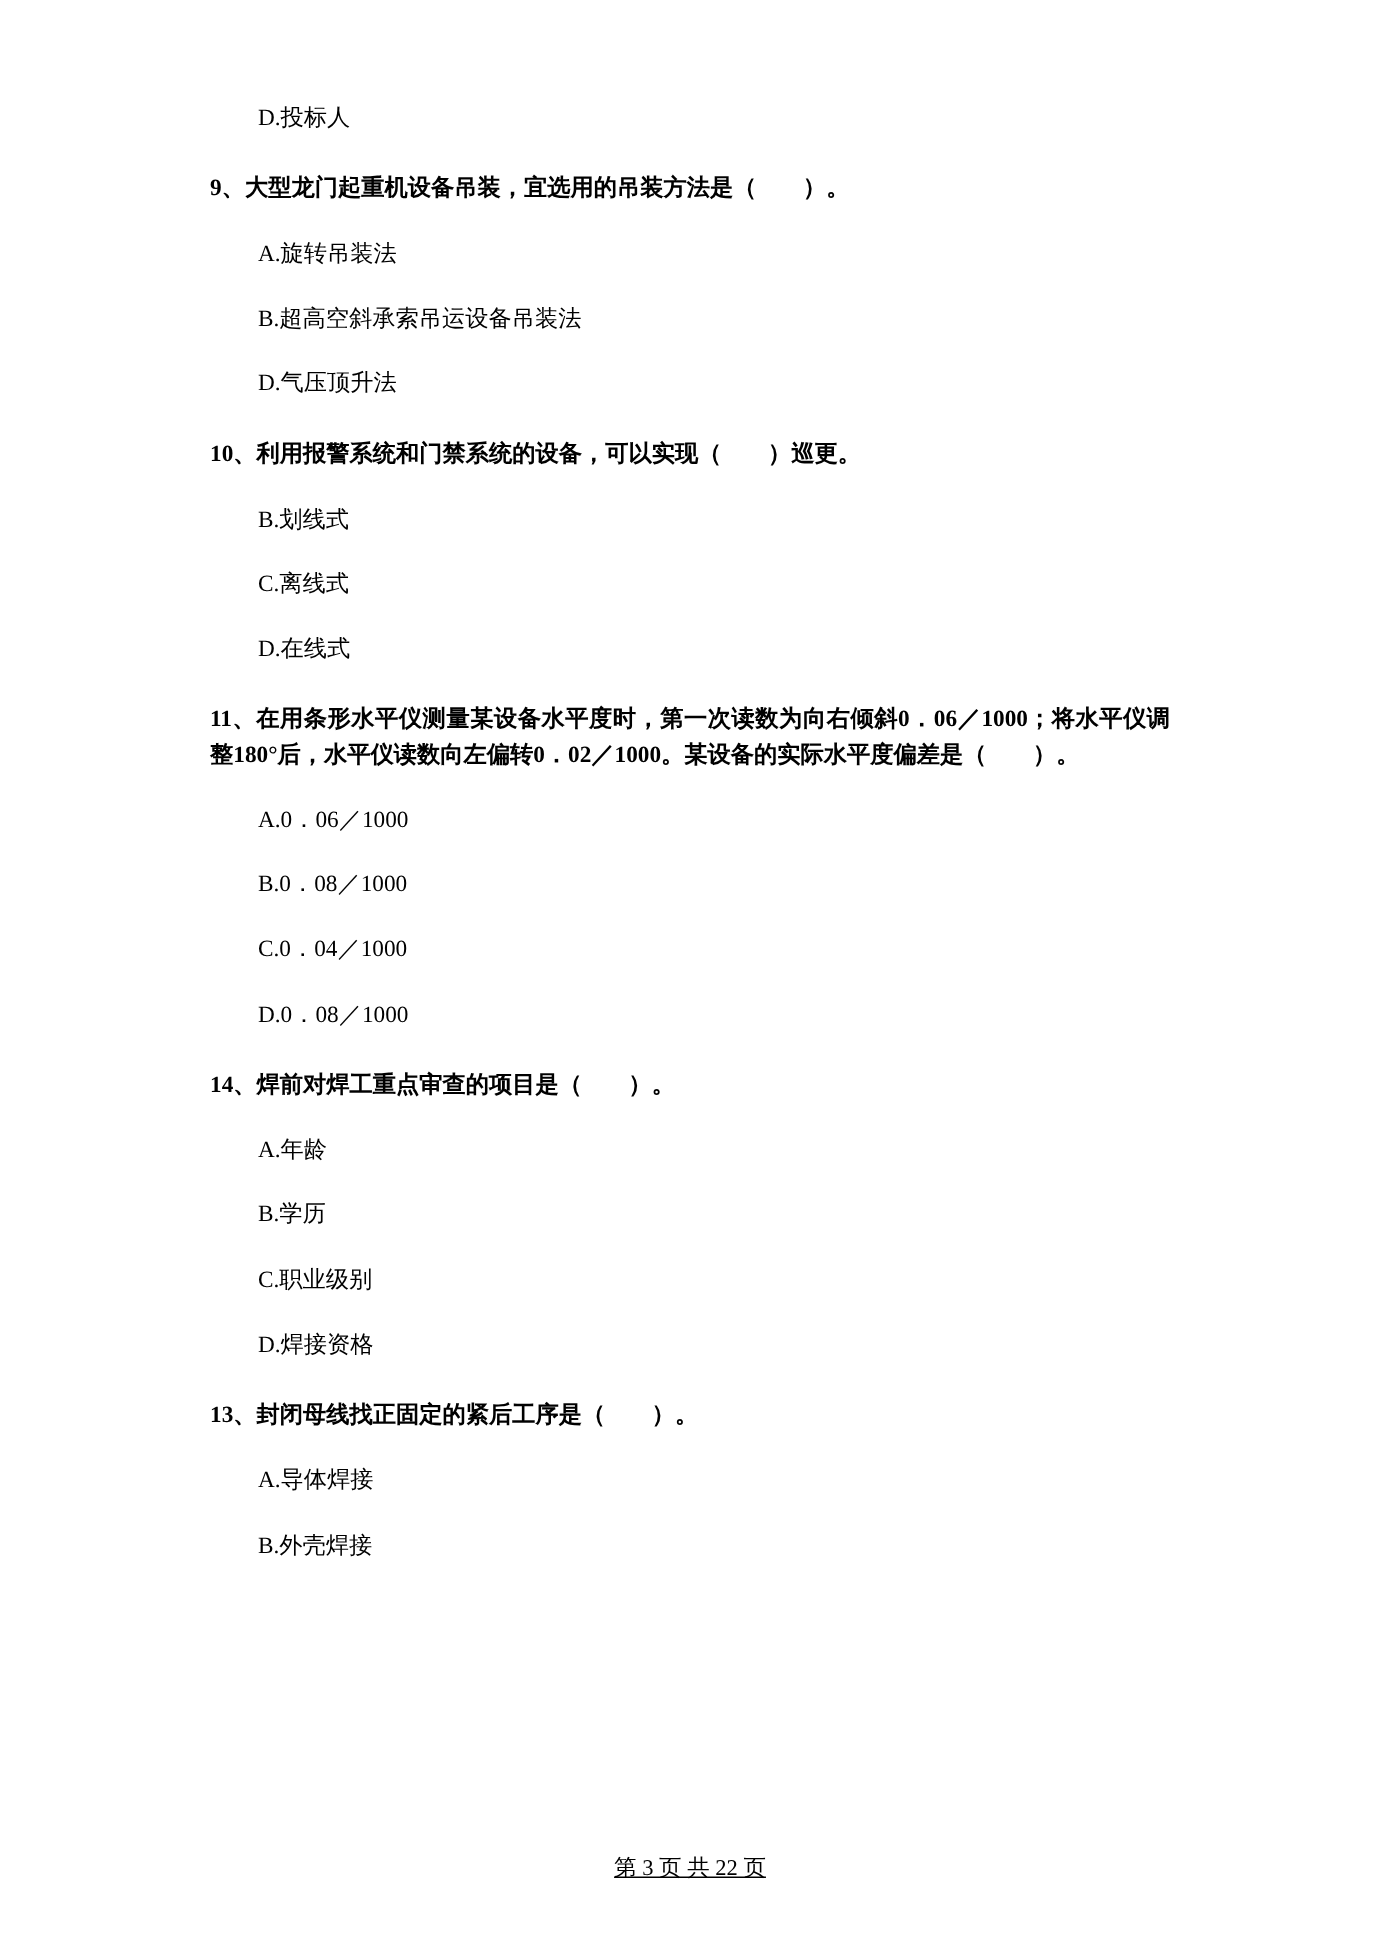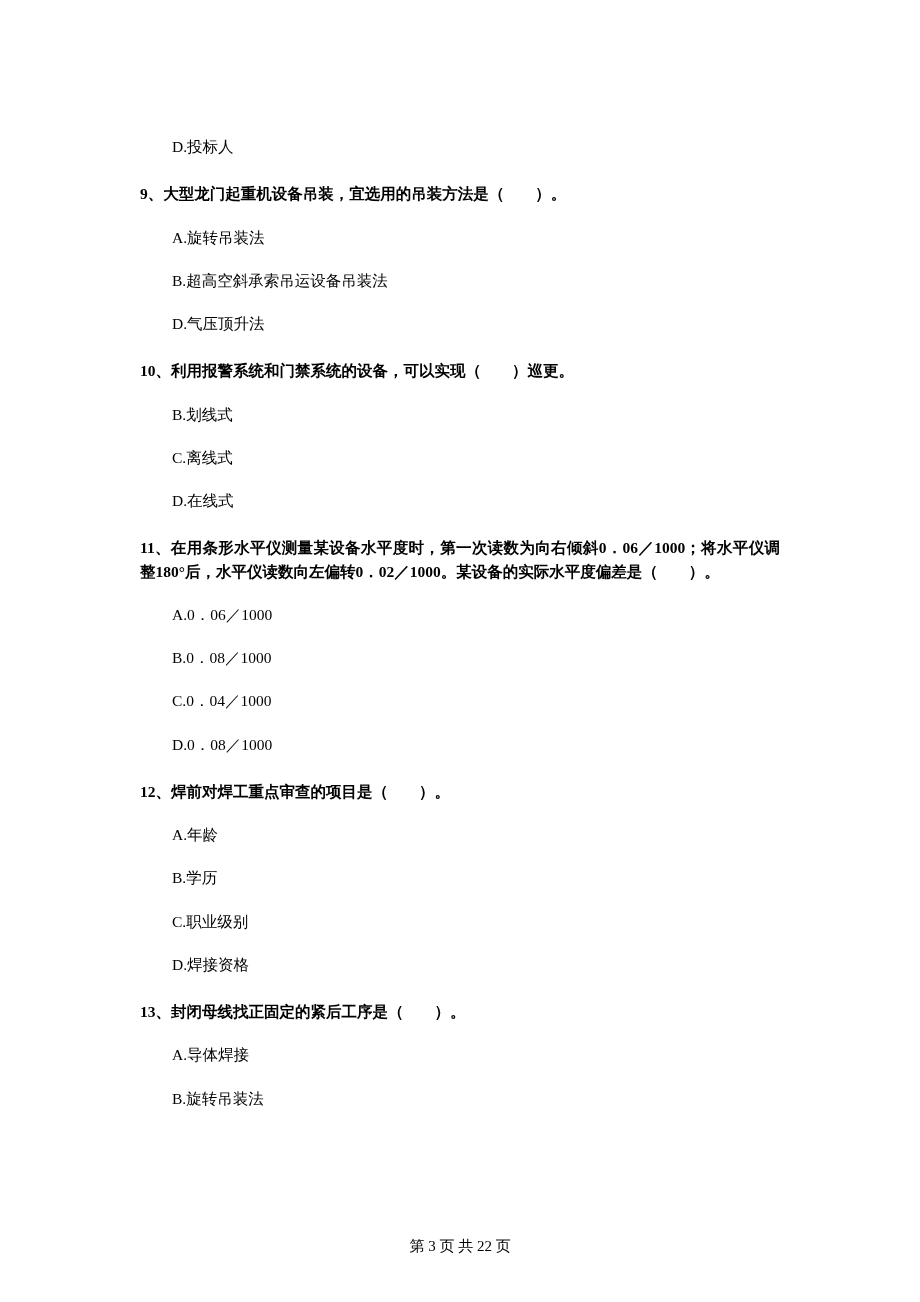--- a/index.html
+++ b/index.html
@@ -8,37 +8,38 @@
     background: #ffffff;
     font-family: "SimSun", "宋体", serif;
     font-size: 15.5px;
     color: #000;
     width: 920px;
     height: 1302px;
     position: relative;
     line-height: 1.5;
   }
   .page {
-    padding: 115px 140px 0 140px;
+    padding: 47px 140px 0 140px;
   }
   .option {
     padding-left: 32px;
     margin: 20px 0;
   }
   .question {
     margin: 24px 0 20px 0;
     text-align: justify;
     font-weight: bold;
   }
   .footer {
     position: absolute;
     bottom: 45px;
     width: 100%;
     text-align: center;
     font-size: 15px;
+    text-decoration: underline;
   }
 </style>
 </head>
 <body>
 
 <div class="page">
 
   <div class="option">D.投标人</div>
 
   <div class="question">9、大型龙门起重机设备吊装，宜选用的吊装方法是（　　）。</div>
@@ -50,25 +51,25 @@
   <div class="option">B.划线式</div>
   <div class="option">C.离线式</div>
   <div class="option">D.在线式</div>
 
   <div class="question">11、在用条形水平仪测量某设备水平度时，第一次读数为向右倾斜0．06／1000；将水平仪调整180°后，水平仪读数向左偏转0．02／1000。某设备的实际水平度偏差是（　　）。</div>
   <div class="option">A.0．06／1000</div>
   <div class="option">B.0．08／1000</div>
   <div class="option">C.0．04／1000</div>
   <div class="option">D.0．08／1000</div>
 
-  <div class="question">12、焊前对焊工重点审查的项目是（　　）。</div>
+  <div class="question">14、焊前对焊工重点审查的项目是（　　）。</div>
   <div class="option">A.年龄</div>
   <div class="option">B.学历</div>
   <div class="option">C.职业级别</div>
   <div class="option">D.焊接资格</div>
 
   <div class="question">13、封闭母线找正固定的紧后工序是（　　）。</div>
   <div class="option">A.导体焊接</div>
-  <div class="option">B.旋转吊装法</div>
+  <div class="option">B.外壳焊接</div>
 
 </div>
 
 <div class="footer">第 3 页 共 22 页</div>
 
 </body></html>

